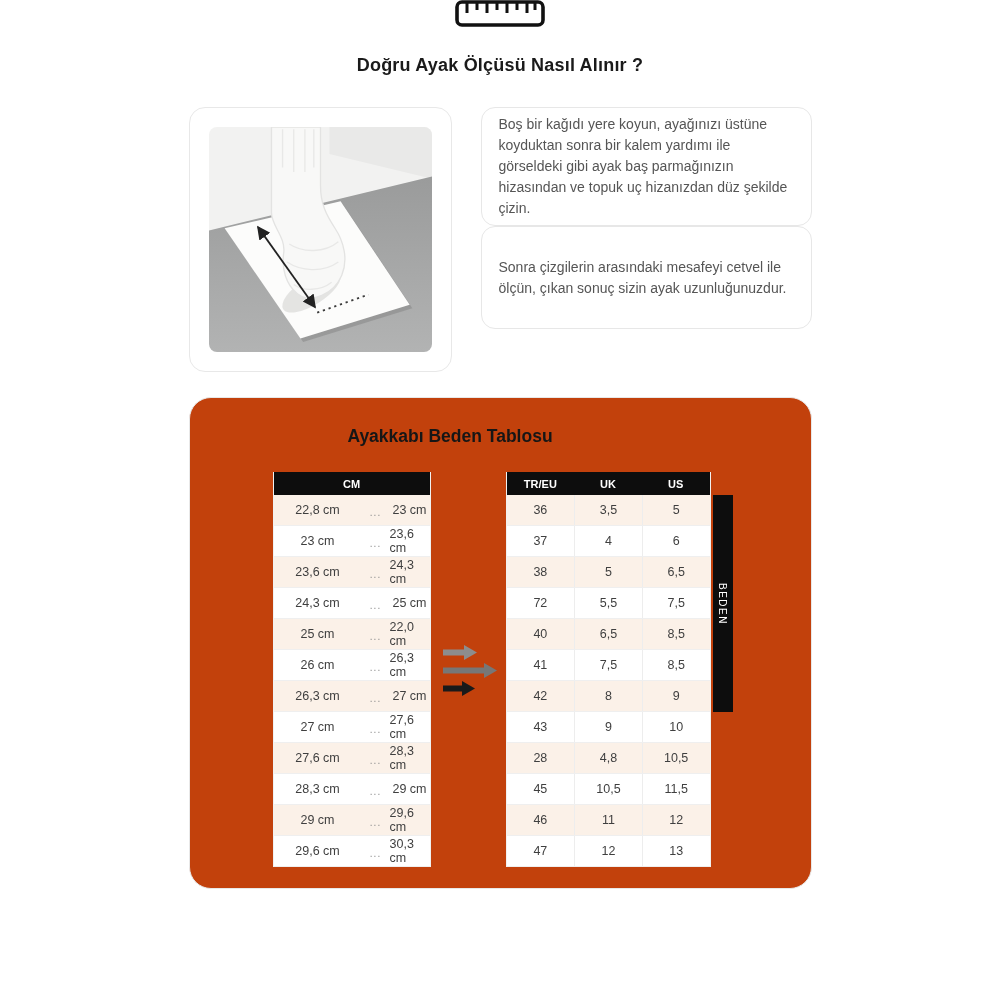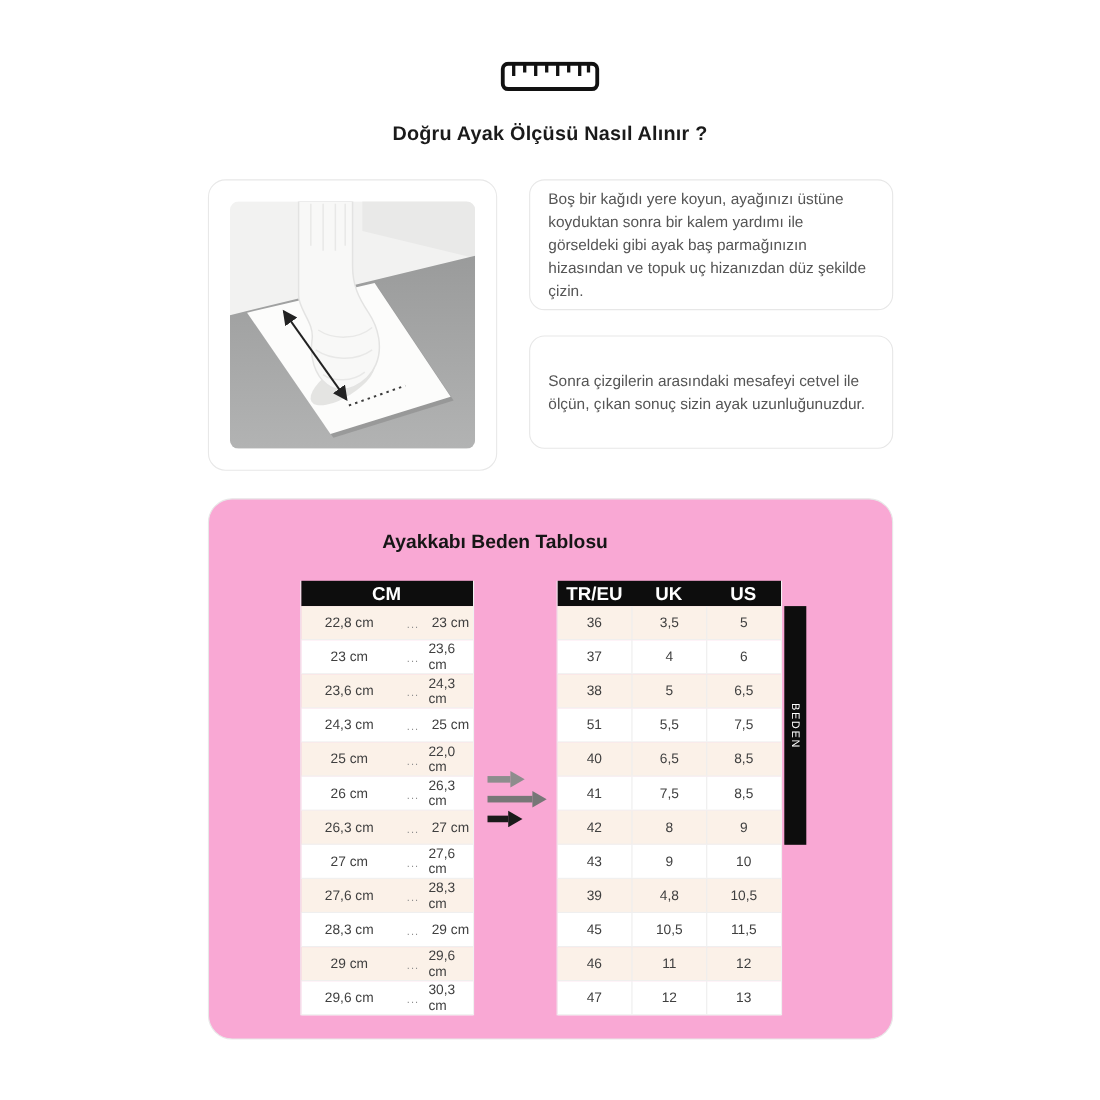--- a/index.html
+++ b/index.html
@@ -6,52 +6,52 @@
   html,body { width:1000px; height:1000px; }
   body {
     background:#ffffff;
     font-family:"Liberation Sans", sans-serif;
     color:#1c1c1c;
     overflow:hidden;
   }
   .wrapper { width:623px; margin:0 auto; }
 
   
-  .page-header { padding-top:56px; text-align:center; }
+  .page-header { text-align:center; }
   .ruler-wrap { display:flex; justify-content:center; margin-bottom:28px; }
   .page-title { font-size:18px; font-weight:700; color:#1a1a1a; letter-spacing:.2px; }
 
   
   .measure-section { display:flex; gap:29px; margin-top:31px; }
   .photo-card {
     width:263px; height:265px; border:1px solid #e8e8e8; border-radius:16px;
     padding:19px; background:#fff; flex:none;
   }
   .photo-frame { width:100%; height:100%; border-radius:8px; overflow:hidden; }
   .photo-frame svg { display:block; width:100%; height:100%; }
-  .steps-col { display:flex; flex-direction:column; gap:23px; width:331px; flex:none; }
+  .steps-col { display:flex; flex-direction:column; width:331px; flex:none; }
   .step-card {
     border:1px solid #e7e7e7; border-radius:14px; background:#fff;
     display:flex; align-items:center; padding:10px 17px;
     font-size:14px; line-height:21px; color:#555555;
   }
   .step-card.one { height:119px; }
   .step-card.two { height:103px; }
 
   
   .size-card {
     margin-top:25px; height:492px; border:1px solid #e8e8e8; border-radius:22px;
-    background:#f9a8d4;
+    background:#c2410c;
   }
   .size-card-inner { margin-right:100px; }
   .size-title { padding-top:28px; text-align:center; font-size:17.5px; font-weight:700; color:#161616; }
   .tables-row { display:flex; align-items:flex-start; margin-top:25px; padding-left:83px; }
 
   .t-header {
-    background:#0d0d0d; color:#ffffff; font-weight:700; font-size:17px;
+    background:#0d0d0d; color:#ffffff; font-weight:700; font-size:11px;
     height:23px; display:flex; align-items:center; justify-content:center;
   }
   .t-row { height:31px; background:#ffffff; border-bottom:1px solid #efefef; }
   .t-row.alt { background:#fbf1e8; }
   .cell { display:flex; align-items:center; justify-content:center; font-size:12.5px; color:#3f3f3f; }
 
   .cm-table { width:160px; border-left:1px solid #f1f1f1; border-right:1px solid #f1f1f1; }
   .cm-row { display:grid; grid-template-columns:88px 28px 1fr; }
   .cm-row .dots { font-size:10px; color:#8f8f8f; letter-spacing:1px; padding-top:4px; }
 
@@ -257,21 +257,21 @@
                   <span class="cell">37</span>
                   <span class="cell sep">4</span>
                   <span class="cell sep">6</span>
                 </div>
                 <div class="t-row sz-row alt">
                   <span class="cell">38</span>
                   <span class="cell sep">5</span>
                   <span class="cell sep">6,5</span>
                 </div>
                 <div class="t-row sz-row">
-                  <span class="cell">51</span>
+                  <span class="cell">72</span>
                   <span class="cell sep">5,5</span>
                   <span class="cell sep">7,5</span>
                 </div>
                 <div class="t-row sz-row alt">
                   <span class="cell">40</span>
                   <span class="cell sep">6,5</span>
                   <span class="cell sep">8,5</span>
                 </div>
                 <div class="t-row sz-row">
                   <span class="cell">41</span>
@@ -282,21 +282,21 @@
                   <span class="cell">42</span>
                   <span class="cell sep">8</span>
                   <span class="cell sep">9</span>
                 </div>
                 <div class="t-row sz-row">
                   <span class="cell">43</span>
                   <span class="cell sep">9</span>
                   <span class="cell sep">10</span>
                 </div>
                 <div class="t-row sz-row alt">
-                  <span class="cell">39</span>
+                  <span class="cell">28</span>
                   <span class="cell sep">4,8</span>
                   <span class="cell sep">10,5</span>
                 </div>
                 <div class="t-row sz-row">
                   <span class="cell">45</span>
                   <span class="cell sep">10,5</span>
                   <span class="cell sep">11,5</span>
                 </div>
                 <div class="t-row sz-row alt">
                   <span class="cell">46</span>

